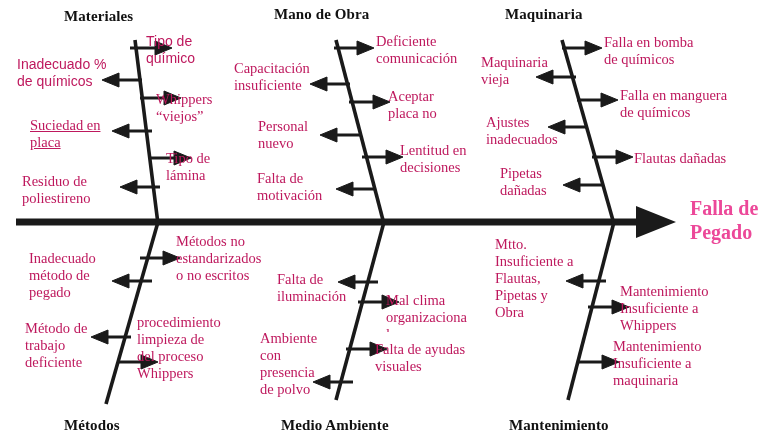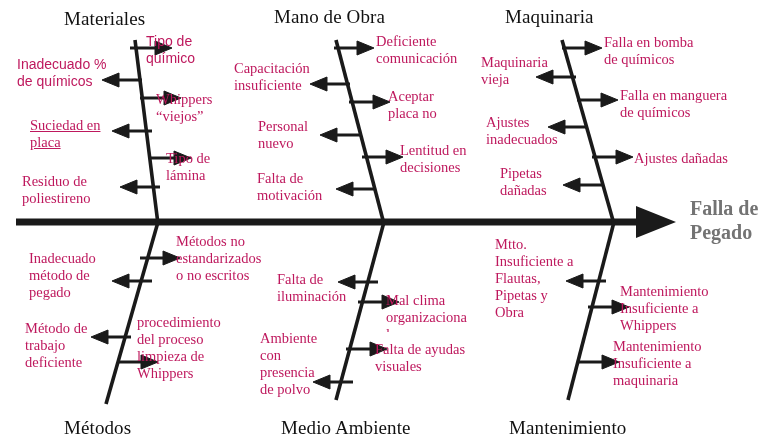--- a/index.html
+++ b/index.html
@@ -19,33 +19,33 @@
   #bones-svg {
     position: absolute;
     left: 0;
     top: 0;
     width: 780px;
     height: 442px;
   }
   .cat-heading {
     position: absolute;
     font-family: "Liberation Serif", serif;
-    font-weight: normal;
-    font-size: 19px;
+    font-weight: bold;
+    font-size: 15px;
     color: #111111;
     white-space: nowrap;
     letter-spacing: 0.1px;
   }
   .effect-label {
     position: absolute;
     font-family: "Liberation Serif", serif;
     font-weight: bold;
     font-size: 20px;
     line-height: 1.2;
-    color: #737373;
+    color: #ec4899;
     white-space: nowrap;
   }
   .cause {
     position: absolute;
     font-family: "Liberation Serif", serif;
     font-size: 14.5px;
     line-height: 1.18;
     color: #be185d;
   }
   .cause.sans {
@@ -229,41 +229,41 @@
   </div>
   <div class="cause right-side" style="left:620px; top:87px; width:146px;">
     <div>Falla en manguera</div>
     <div>de químicos</div>
   </div>
   <div class="cause left-side" style="left:486px; top:114px; width:92px;">
     <div>Ajustes</div>
     <div>inadecuados</div>
   </div>
   <div class="cause right-side" style="left:634px; top:150px; width:130px;">
-    <div>Ajustes dañadas</div>
+    <div>Flautas dañadas</div>
   </div>
   <div class="cause left-side" style="left:500px; top:165px; width:76px;">
     <div>Pipetas</div>
     <div>dañadas</div>
   </div>
 
   <div class="cause right-side" style="left:176px; top:233px; width:110px;font-family:Liberation Serif, serif;">
     <div>Métodos no</div>
     <div>estandarizados</div>
     <div>o no escritos</div>
   </div>
   <div class="cause left-side" style="left:29px; top:250px; width:88px;">
     <div>Inadecuado</div>
     <div>método de</div>
     <div>pegado</div>
   </div>
   <div class="cause right-side" style="left:137px; top:314px; width:100px;">
     <div>procedimiento</div>
+    <div>limpieza de</div>
     <div>del proceso</div>
-    <div>limpieza de</div>
     <div>Whippers</div>
   </div>
   <div class="cause left-side" style="left:25px; top:320px; width:80px;">
     <div>Método de</div>
     <div>trabajo</div>
     <div>deficiente</div>
   </div>
 
   <div class="cause left-side" style="left:277px; top:271px; width:80px;">
     <div>Falta de</div>

